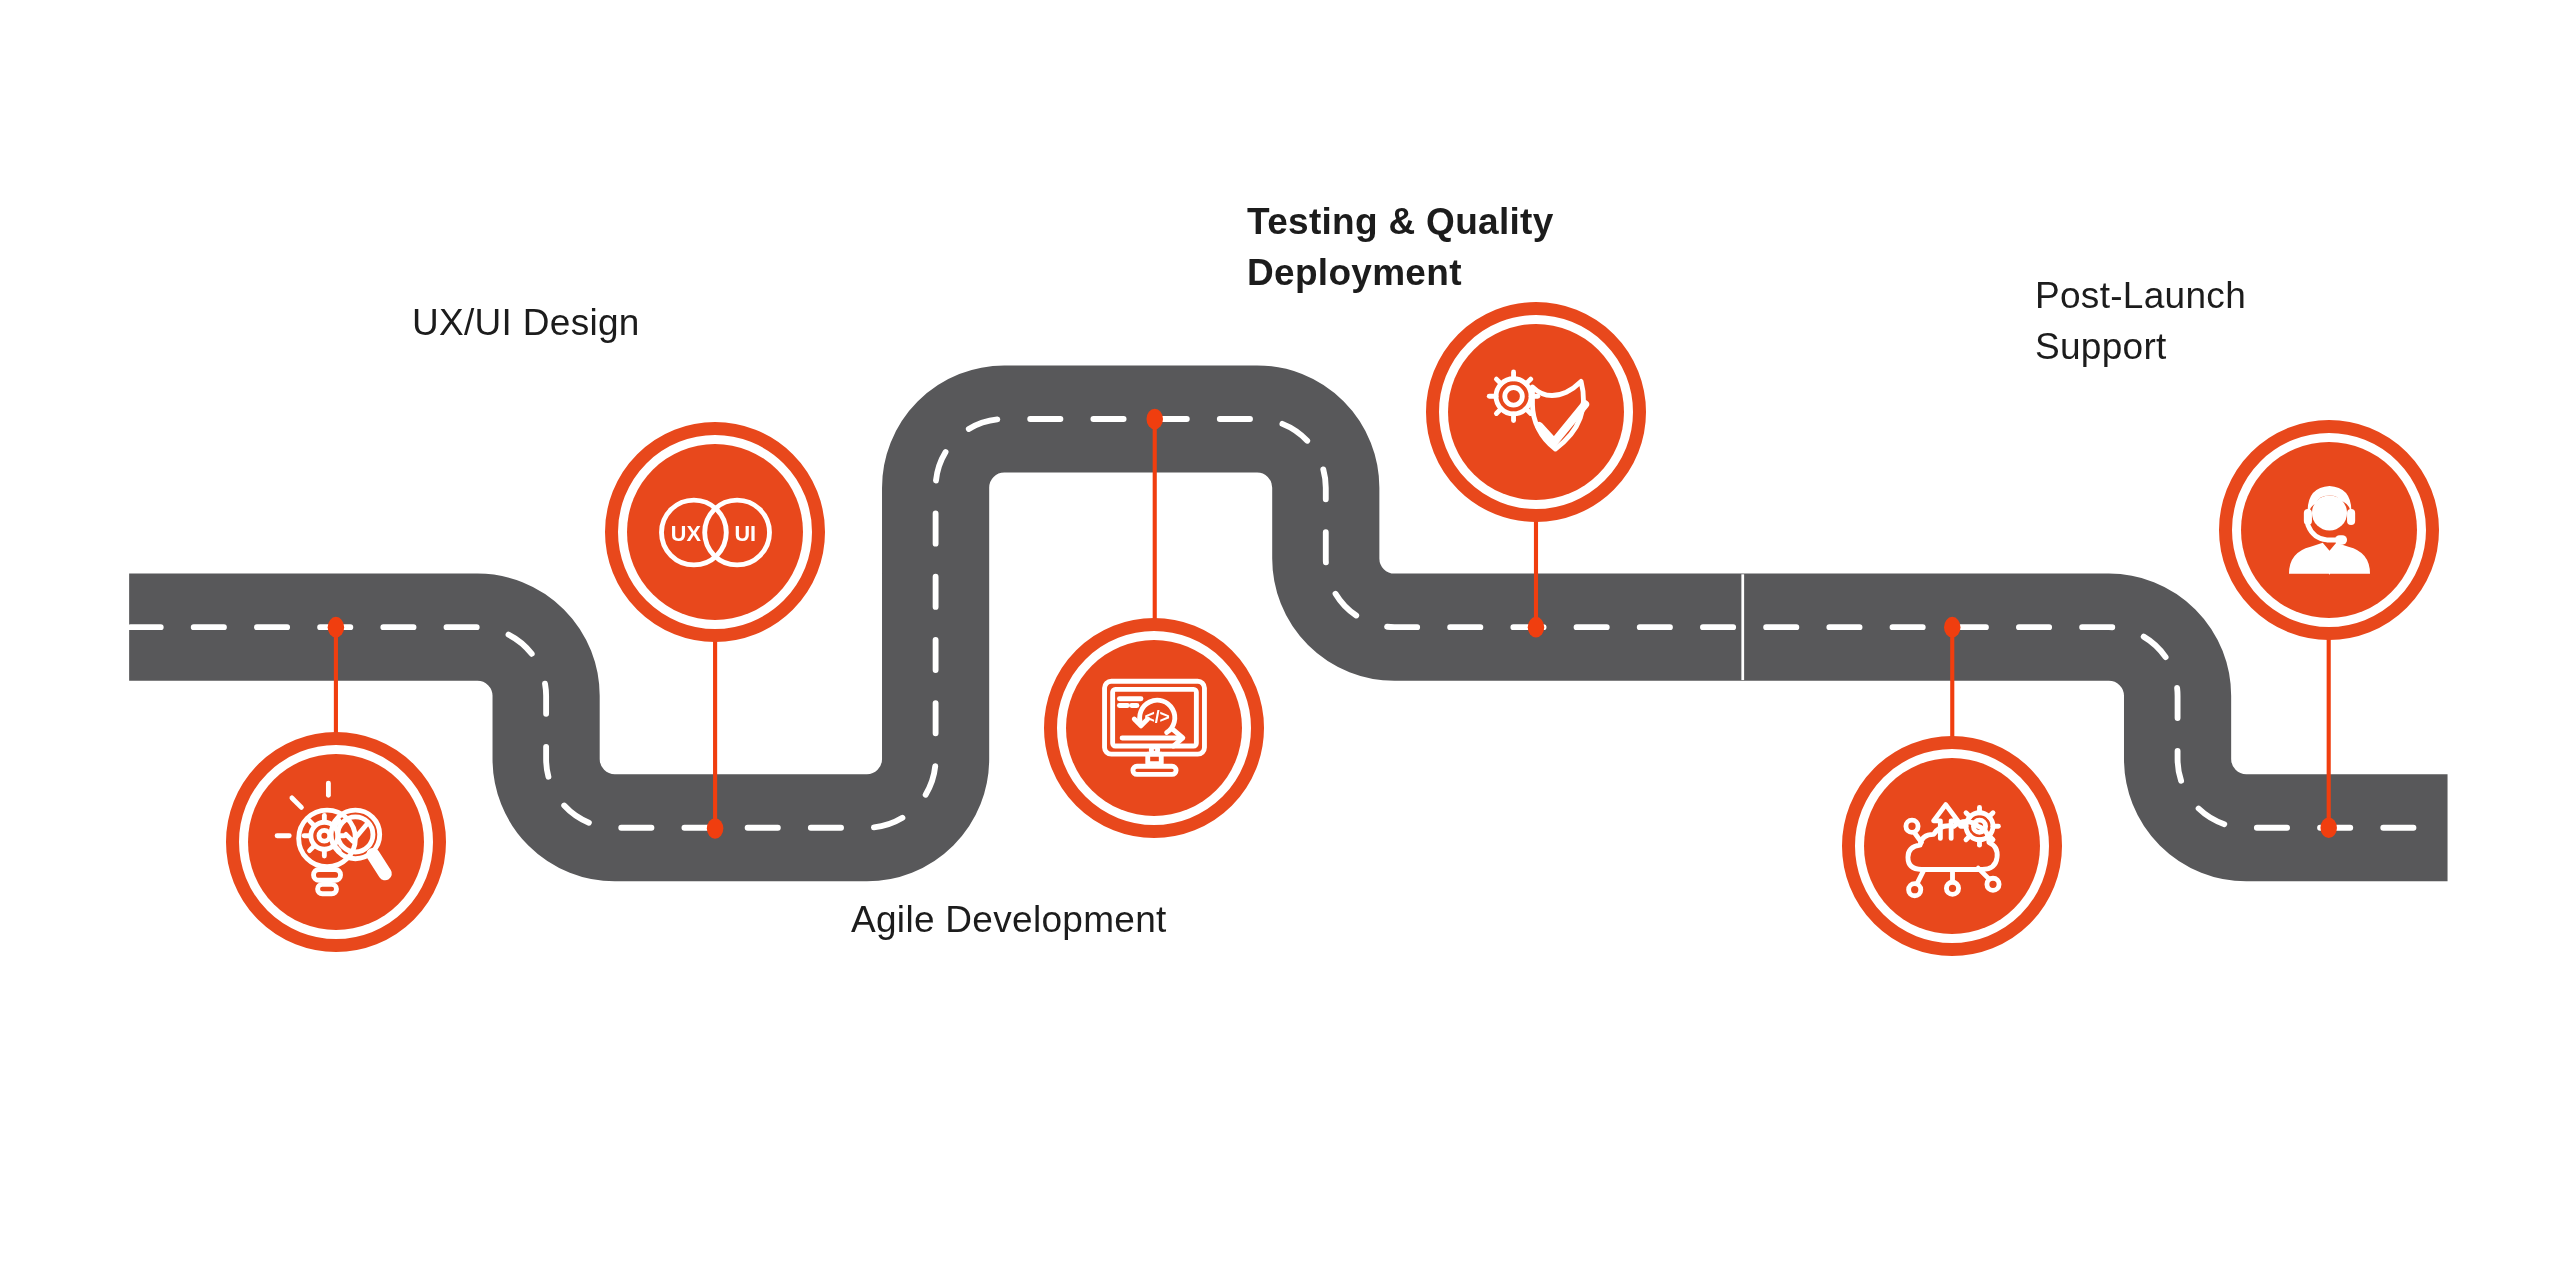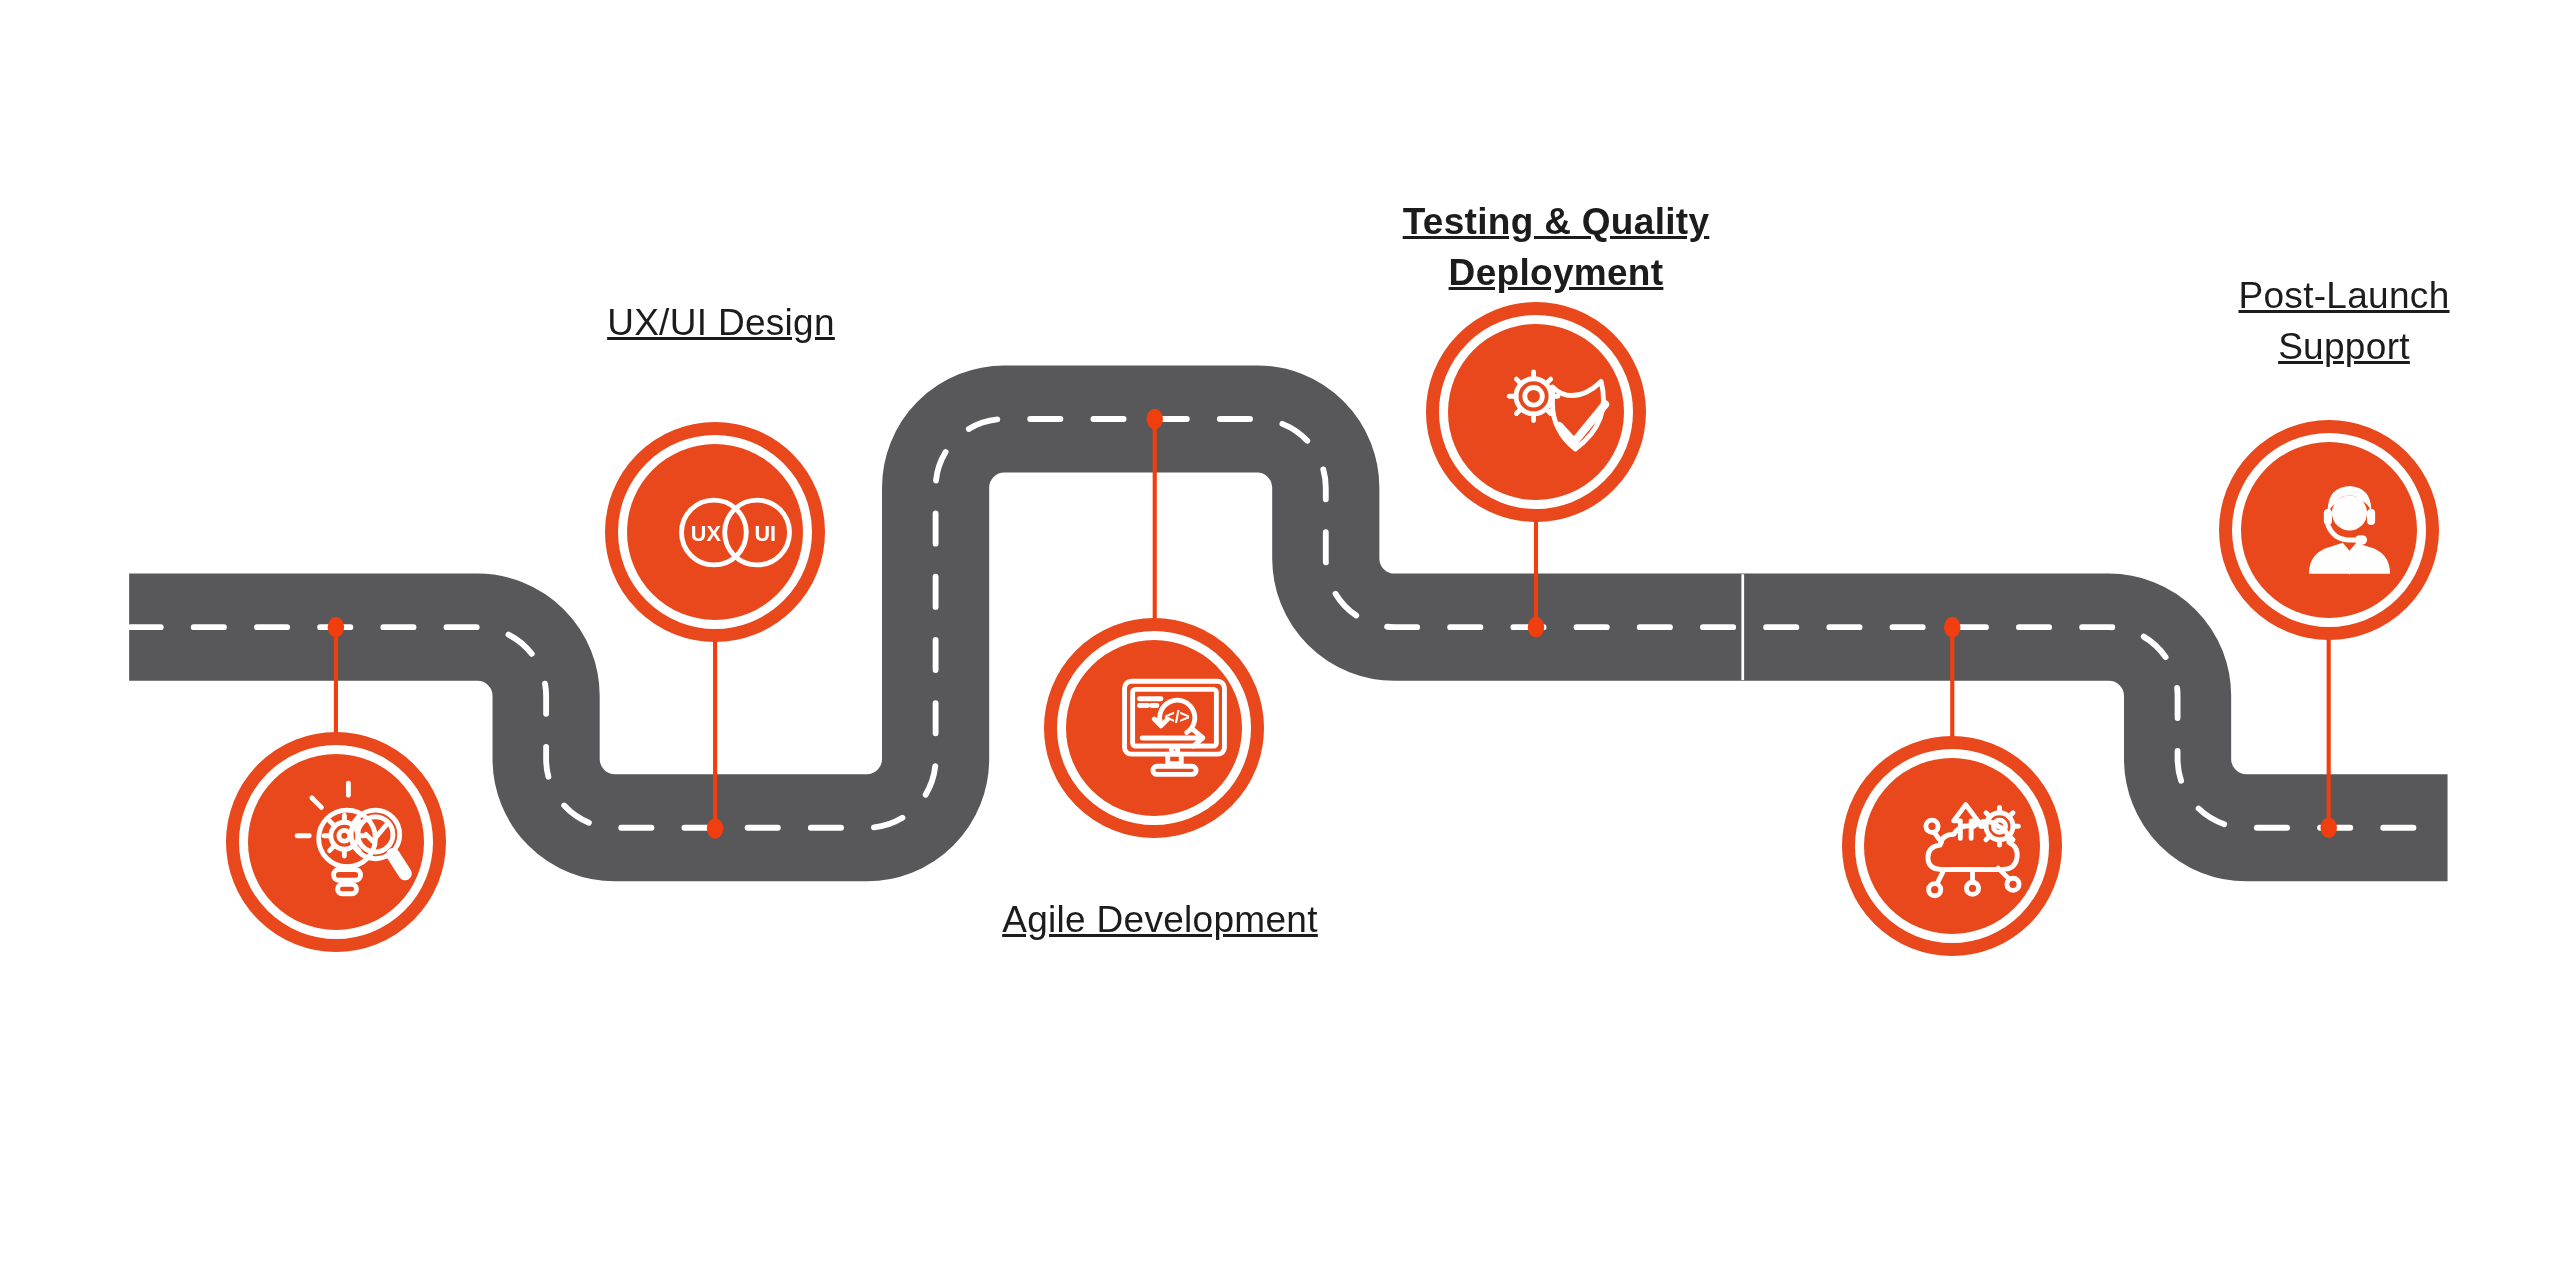--- a/index.html
+++ b/index.html
@@ -11,29 +11,29 @@
   .road-body{fill:none;stroke:var(--road-gray,#58585A);stroke-width:156;}
   .road-seam{stroke:var(--dash-white,#fff);stroke-width:4;}
   .road-centerline{fill:none;stroke:var(--dash-white,#fff);stroke-width:8.5;stroke-dasharray:44 48;stroke-linecap:round;}
 
   .connector-line{stroke:var(--marker-orange,#F03E0F);stroke-width:6;}
   .marker-dot{fill:var(--marker-orange,#F03E0F);}
 
   .badge{position:absolute;width:220px;height:220px;border-radius:50%;
          box-sizing:border-box;border:13px solid var(--accent-orange,#E8481C);background:#fff;}
   .badge .disc{position:absolute;inset:9px;border-radius:50%;background:var(--accent-orange,#E8481C);
-               display:flex;align-items:center;justify-content:flex-end;}
+               display:flex;align-items:center;justify-content:center;}
   .badge .disc svg{width:135px;height:135px;display:block;}
 
   .icon-stroke{stroke:#fff;fill:none;stroke-width:3.6;stroke-linecap:round;stroke-linejoin:round;}
   .icon-fill{fill:#fff;stroke:none;}
   .icon-text{fill:#fff;stroke:none;font-family:"Liberation Sans",sans-serif;font-weight:700;text-anchor:middle;}
 
-  .label{position:absolute;width:618px;text-align:center;font-size:37px;line-height:51px;
-         color:var(--text-black,#1C1C1C);font-weight:400;letter-spacing:0.3px;text-decoration:underline;}
+  .label{position:absolute;width:618px;text-align:left;font-size:37px;line-height:51px;
+         color:var(--text-black,#1C1C1C);font-weight:400;letter-spacing:0.3px;}
   .label.bold{font-weight:700;}
 </style>
 </head>
 <body>
 
 <div class="stage-canvas">
 
   <svg class="layer" viewBox="0 0 3750 1875" aria-hidden="true">
     <path class="road-body" d="M 188 913 H 695
          A 100 100 0 0 1 795 1013 V 1105

